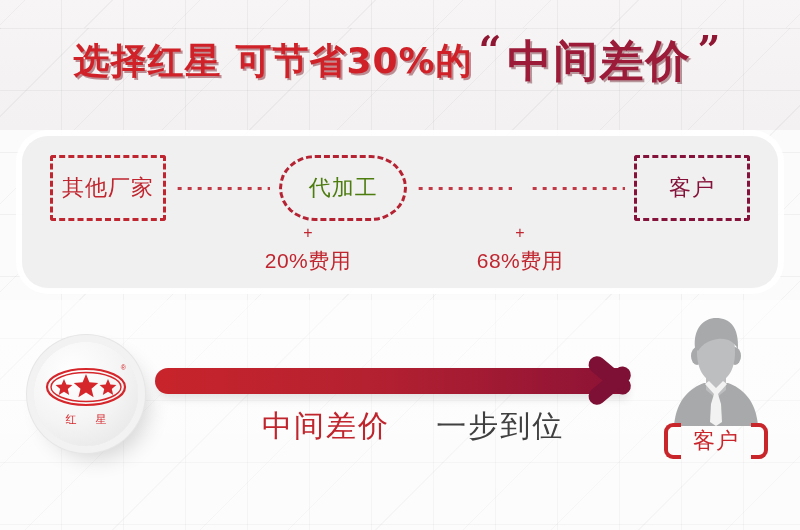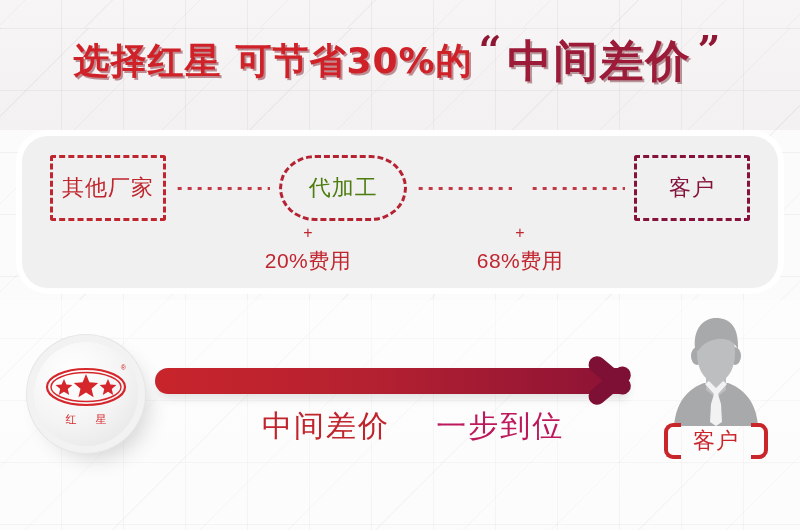--- a/index.html
+++ b/index.html
@@ -244,21 +244,21 @@
   .slogan {
     position: absolute;
     left: 262px;
     top: 406px;
     font-size: 30px;
     letter-spacing: 2px;
     white-space: nowrap;
     font-family: "DejaVu Sans", "Liberation Sans", sans-serif;
   }
   .slogan .brand { color: #c0242c; }
-  .slogan .tail  { color: #be185d; margin-top: 9px; }
+  .slogan .tail  { color: #404040; margin-top: 9px; }
 
   
   .customer {
     position: absolute;
     left: 664px;
     top: 318px;
     width: 104px;
     height: 108px;
   }
   .customer svg { display: block; }

